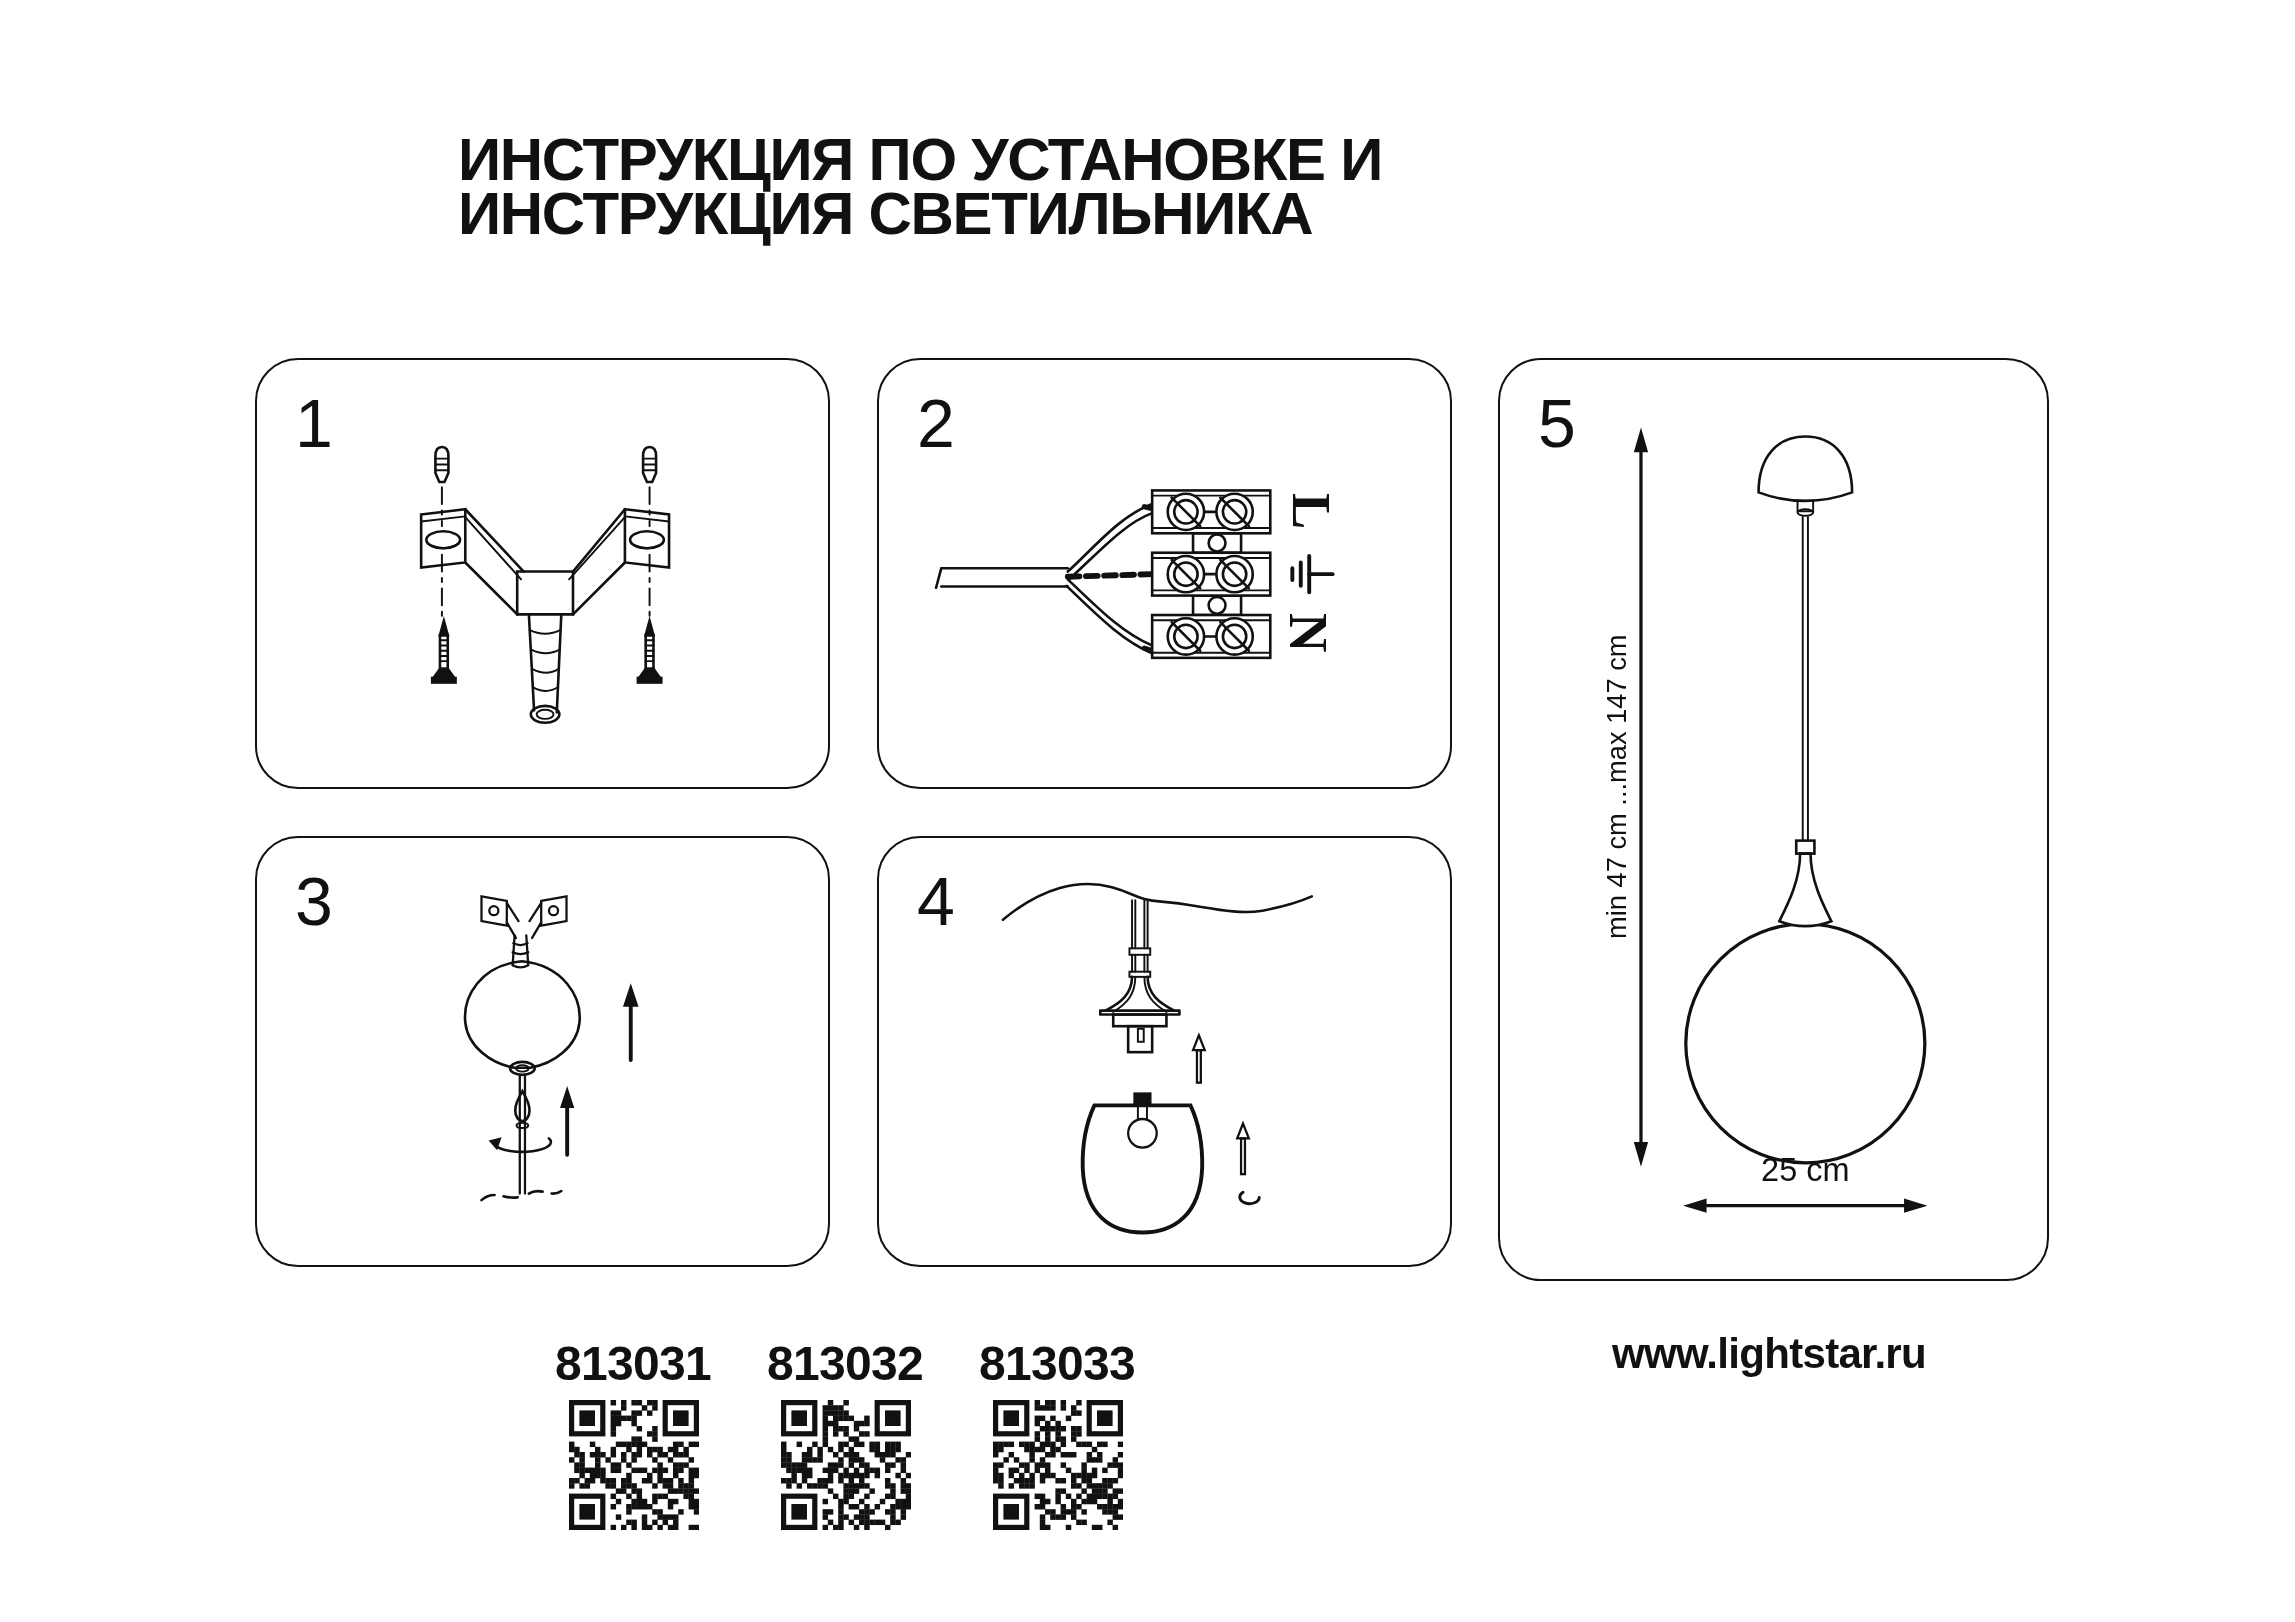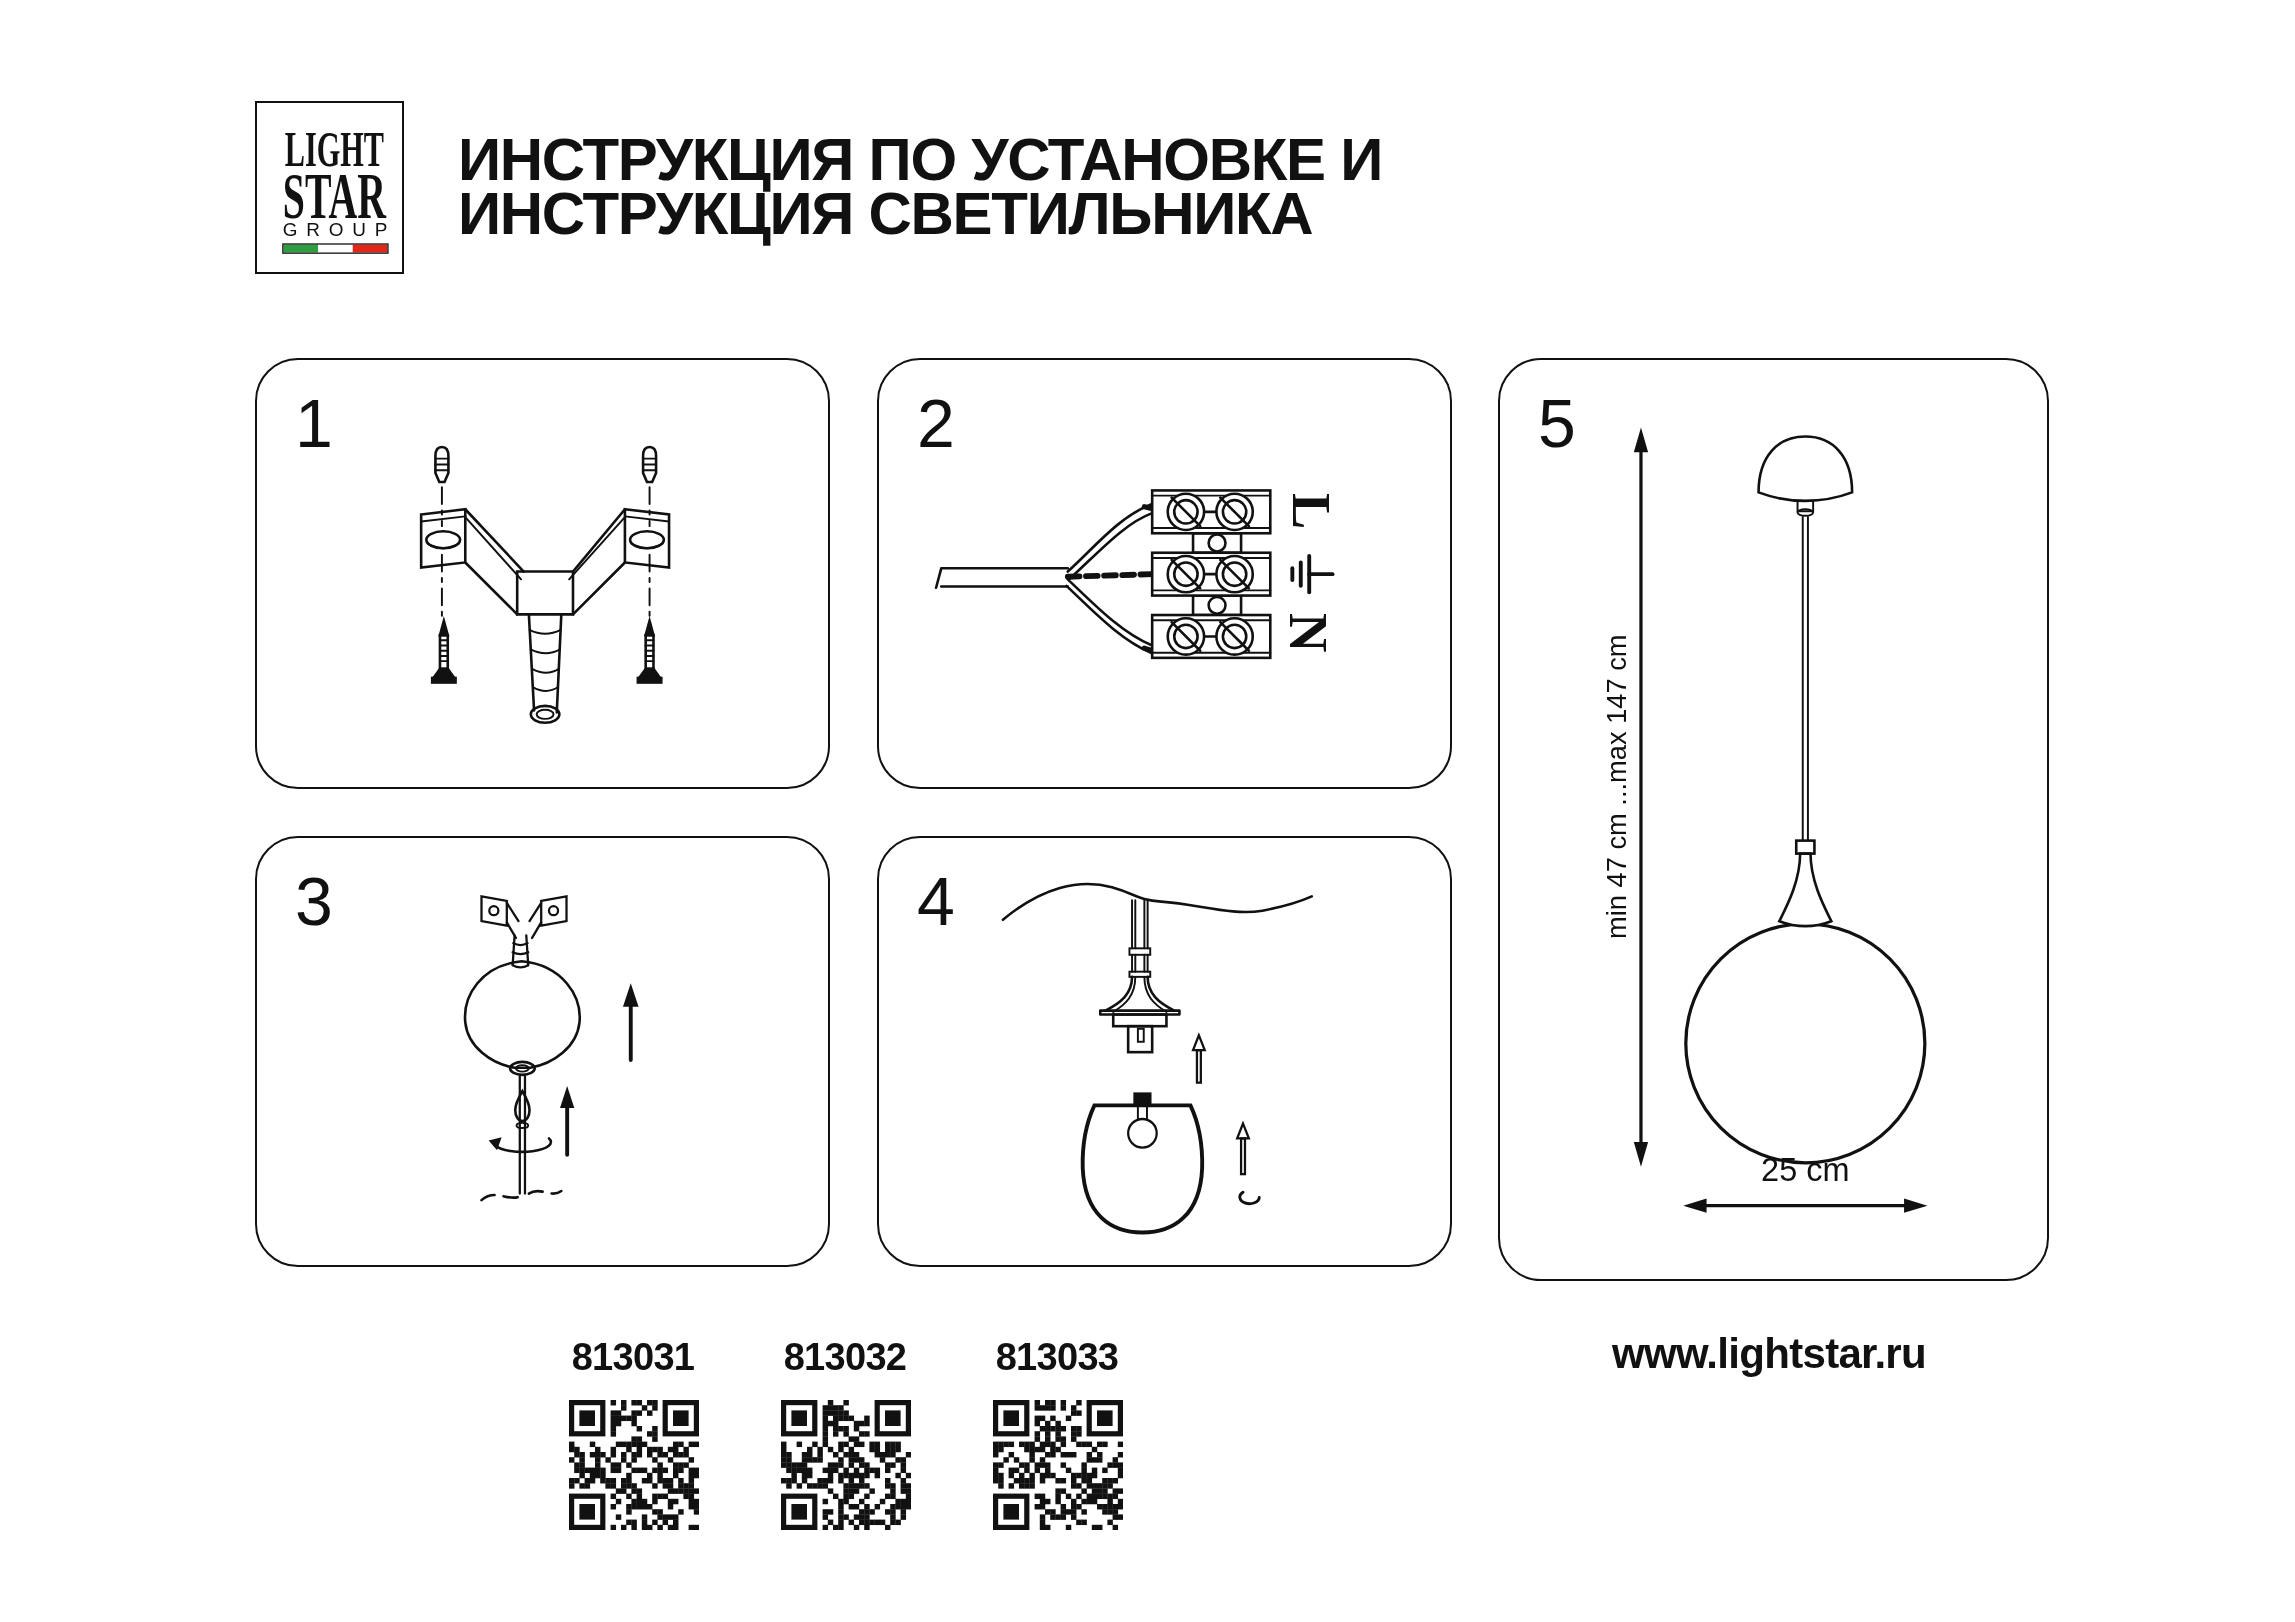--- a/index.html
+++ b/index.html
@@ -18,45 +18,32 @@
   .panel{position:absolute;border:2.6px solid #111;border-radius:43px;background:#fff;box-sizing:border-box;}
   .panel > svg{position:absolute;left:0;top:0;width:100%;height:100%;}
   .pnum{position:absolute;left:38px;top:29px;font-size:68px;font-weight:400;line-height:1;color:#111;}
   #panel1{left:255px;top:358px;width:575px;height:431px;}
   #panel2{left:877px;top:358px;width:575px;height:431px;}
   #panel3{left:255px;top:836px;width:575px;height:431px;}
   #panel4{left:877px;top:836px;width:575px;height:431px;}
   #panel5{left:1498px;top:358px;width:551px;height:923px;}
   
   .art-code{position:absolute;top:1336px;width:212px;text-align:center;
-            font-size:38px;font-weight:bold;letter-spacing:-0.7px;}
+            font-size:48px;font-weight:bold;letter-spacing:-0.7px;}
   .qr{position:absolute;top:1400px;width:130px;height:130px;background:#fff;}
   #website{position:absolute;left:1498px;top:1330px;width:542px;text-align:center;
            font-size:42px;font-weight:bold;letter-spacing:-0.7px;}
   svg text{font-family:"Liberation Sans",sans-serif;}
   svg .serif{font-family:"Liberation Serif",serif;}
 </style>
 </head>
 <body>
 
 <div id="sheet">
 
-  <div id="logo-box">
-    <svg viewBox="0 0 227 265" width="149" height="173">
-      <text class="serif" x="118" y="97" font-size="78" font-weight="bold" text-anchor="middle" textLength="152" lengthAdjust="spacingAndGlyphs" fill="#111">LIGHT</text>
-      <text class="serif" x="118" y="176" font-size="100" font-weight="bold" text-anchor="middle" textLength="158" lengthAdjust="spacingAndGlyphs" fill="#111">STAR</text>
-      <text x="119" y="203" font-size="29" font-weight="400" text-anchor="middle" textLength="160" lengthAdjust="spacing" fill="#111">GROUP</text>
-      <g>
-        <rect x="40" y="217" width="53" height="12" fill="#2f9e41"></rect>
-        <rect x="93" y="217" width="53" height="12" fill="#ffffff"></rect>
-        <rect x="146" y="217" width="53" height="12" fill="#e22718"></rect>
-        <rect x="39" y="216" width="161" height="14" fill="none" stroke="#111" stroke-width="2"></rect>
-      </g>
-    </svg>
-  </div>
 
   <div id="title">
     <span style="display:block">ИНСТРУКЦИЯ ПО УСТАНОВКЕ И</span>
     <span style="display:block">ИНСТРУКЦИЯ СВЕТИЛЬНИКА</span>
   </div>
 
 
   <div id="panel1" class="panel">
     <div class="pnum">1</div>
     <svg viewBox="0 0 878 658">

